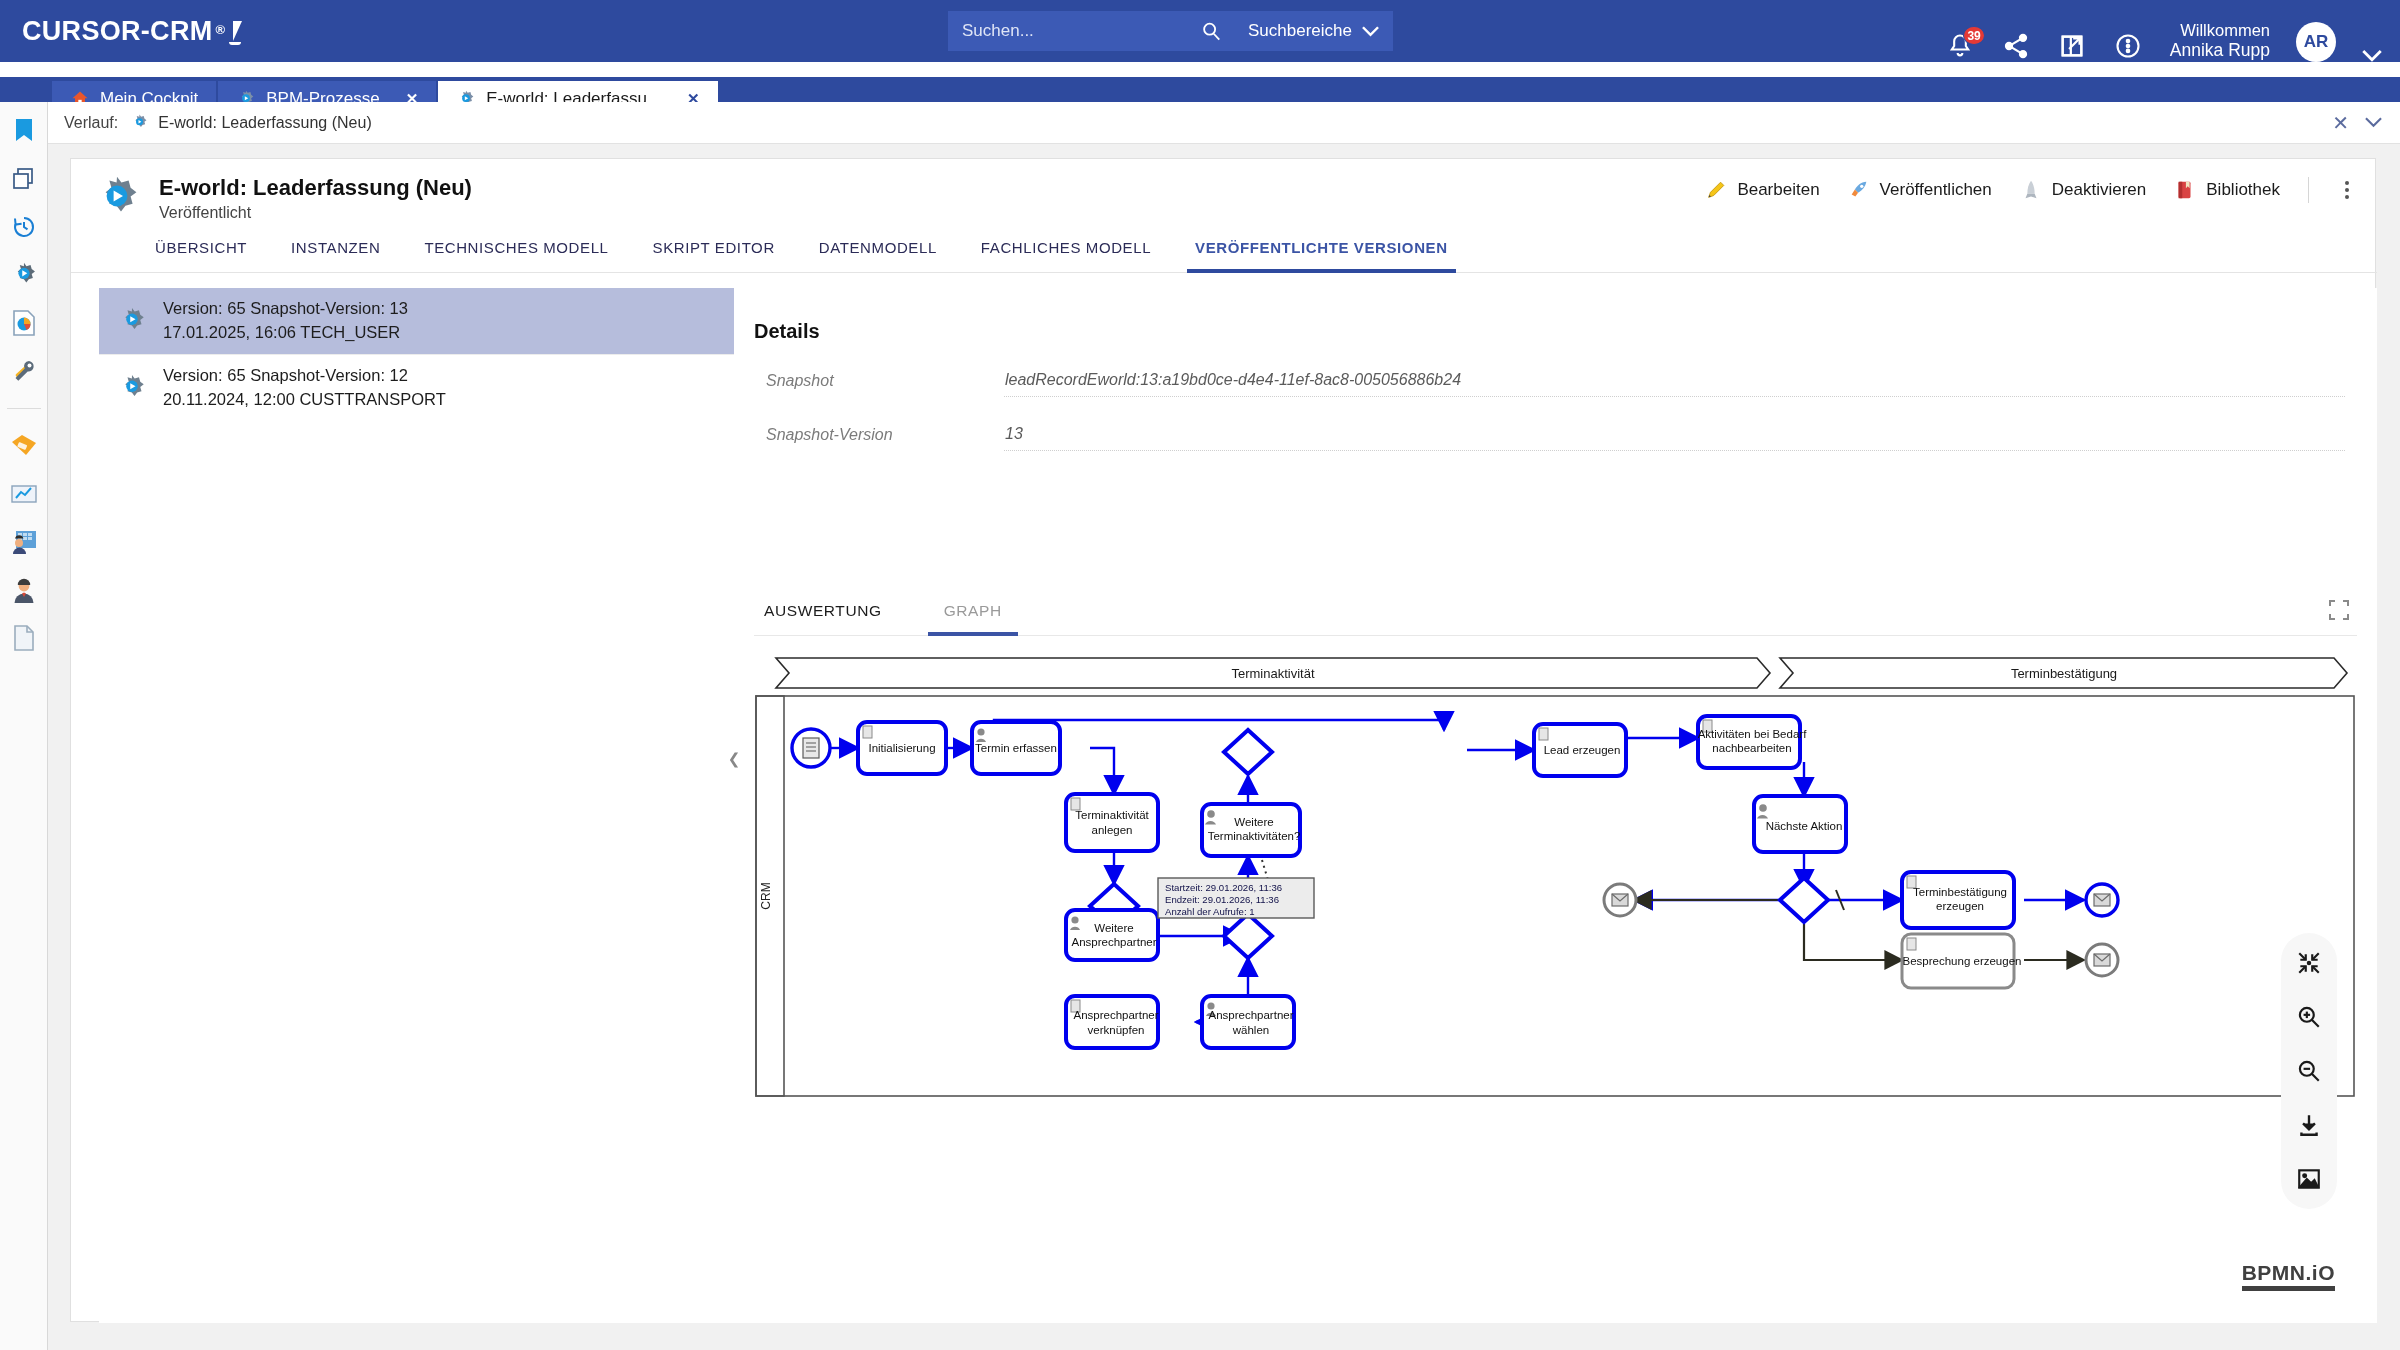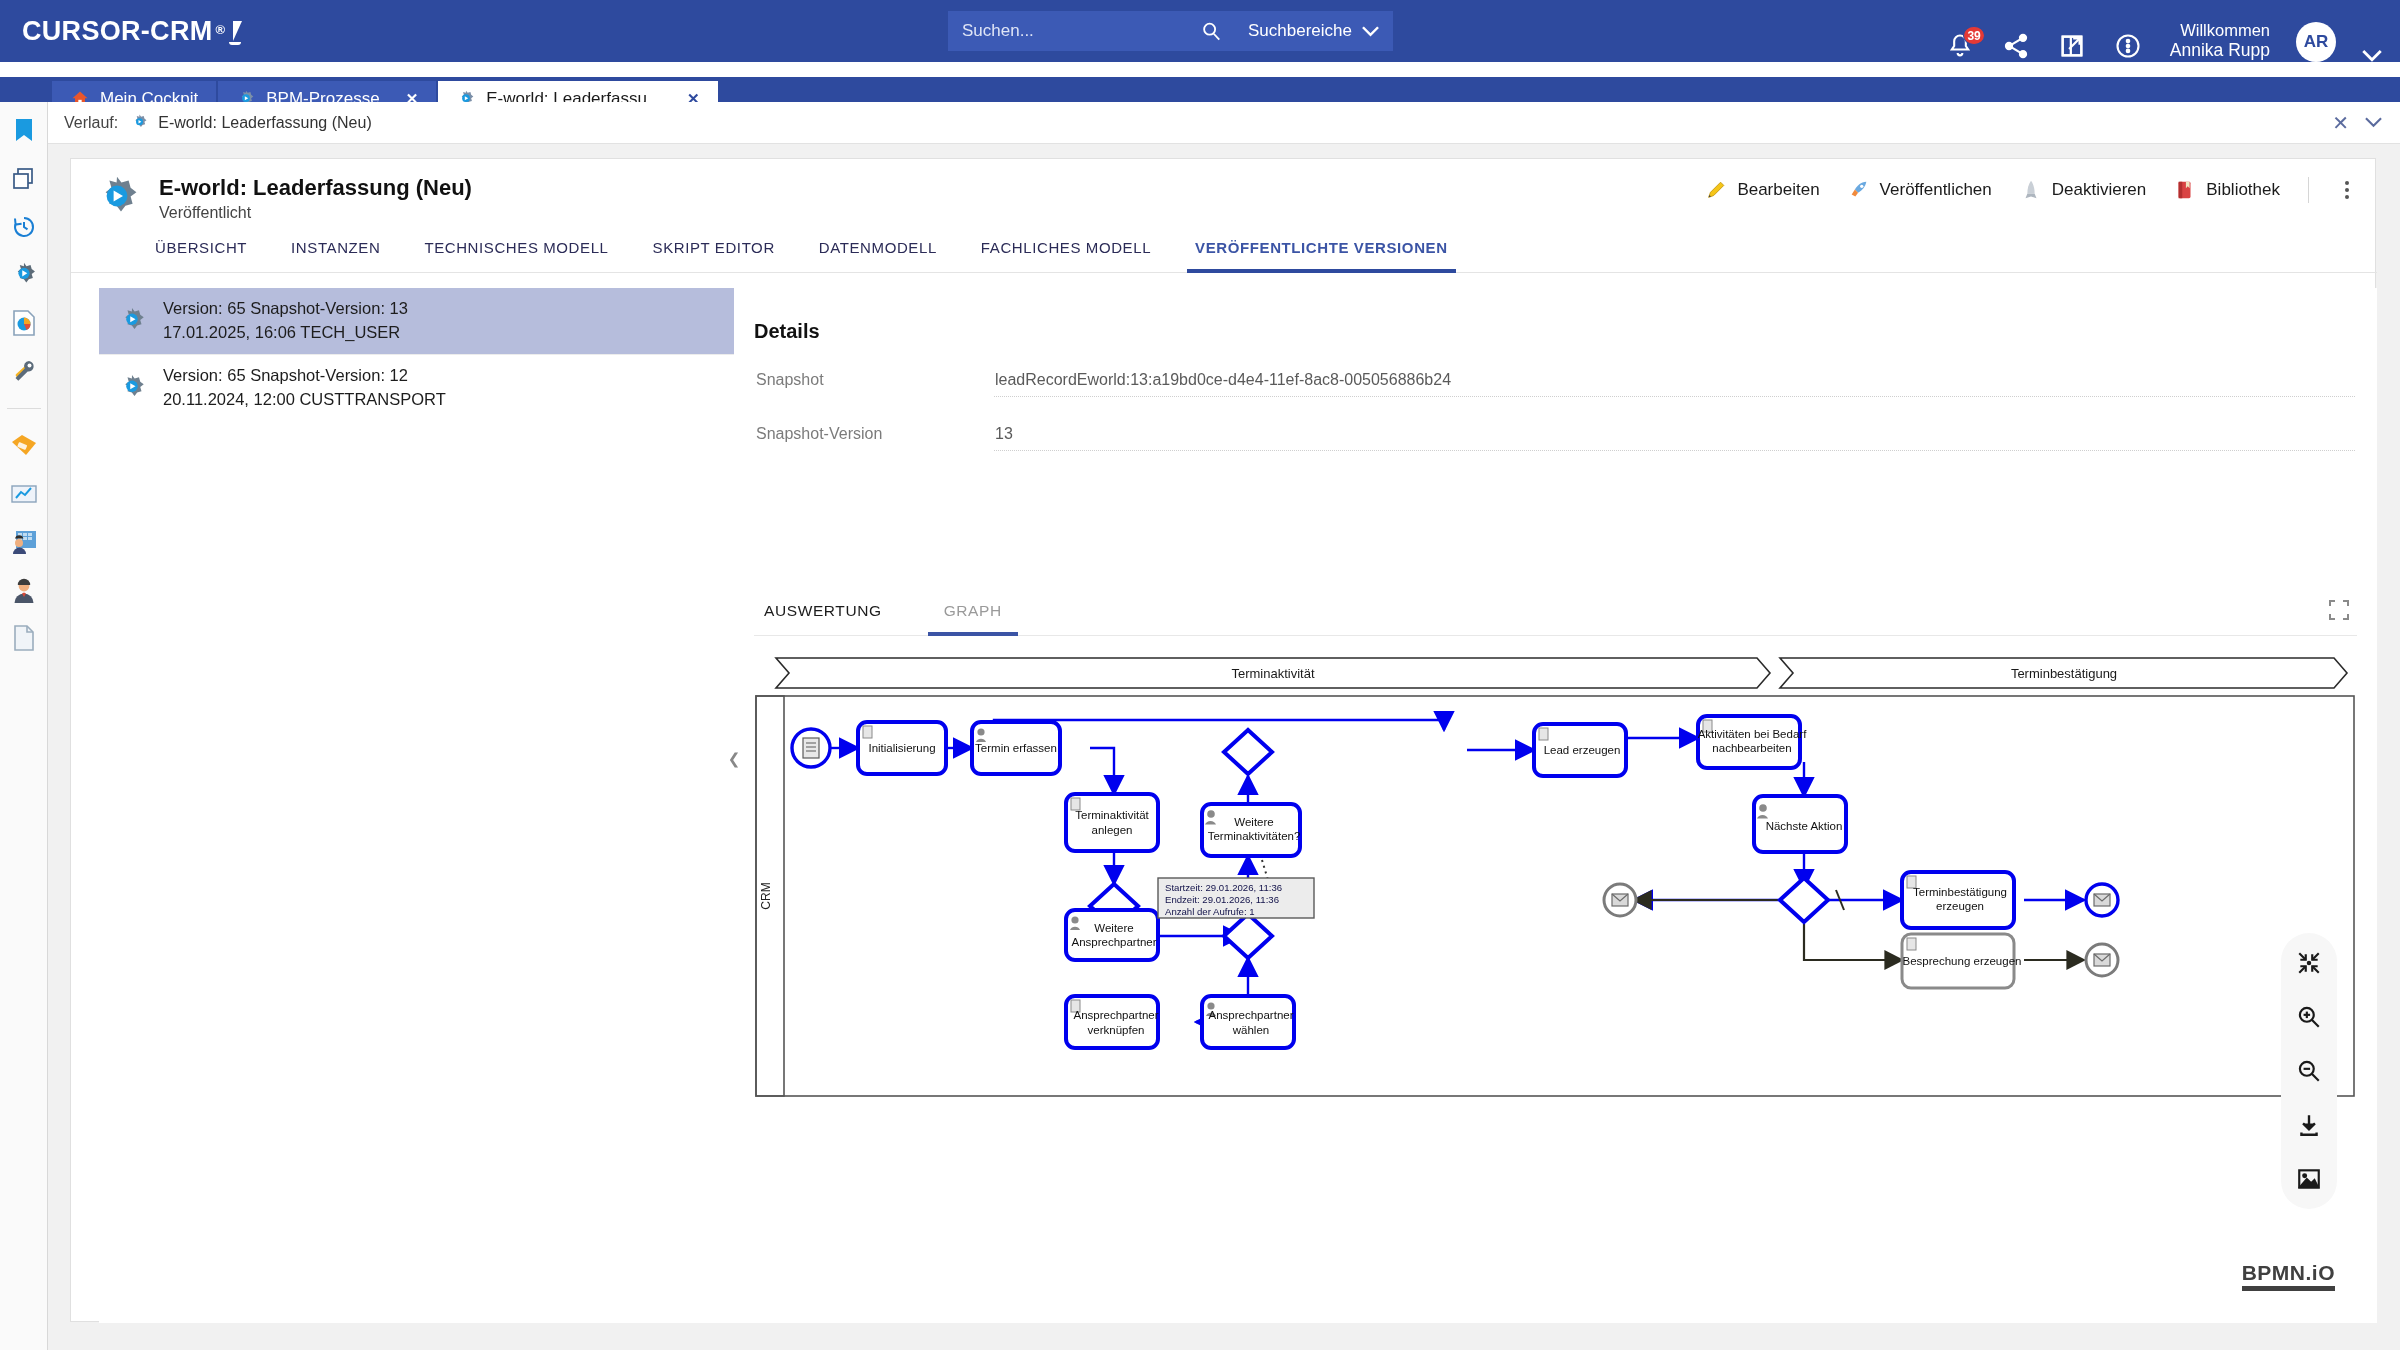--- a/index.html
+++ b/index.html
@@ -144,21 +144,21 @@
 
   .collapse-handle {
     position:absolute; left:655px; top:580px; width:16px; height:40px;
     display:flex; align-items:center; justify-content:center; color:#888; font-size:15px; cursor:pointer;
     background:#fff; z-index:5;
   }
 
   
   .details { position:absolute; left:663px; top:129px; width:1643px; height:1035px; background:#fff; }
   .dtitle { font-size:20px; font-weight:bold; color:#111; padding:32px 0 0 20px; }
-  .frow { display:flex; margin:0 22px; padding-top:28px; }
+  .frow { display:flex; align-items:flex-end; margin:0 32px; padding-top:28px;font-style:italic; }
   .flabel { width:238px; font-size:16px; color:#7b7b7b; padding-bottom:7px; }
   .fvalue {
     flex:1; font-size:16px; color:#5a5a5a; padding-bottom:7px;
     border-bottom:1px dotted #cfcfcf; padding-left:1px;
   }
 
   
   .graphpanel { position:absolute; left:20px; top:298px; right:20px; bottom:14px; }
   .gtabs { display:flex; align-items:center; height:50px; border-bottom:1px solid #e8e8e8; position:relative; }
   .gtab { font-size:15.5px; letter-spacing:.6px; padding:0 10px; margin-right:42px; height:50px; display:flex; align-items:center; cursor:pointer; color:#1b1b1b; position:relative; }

